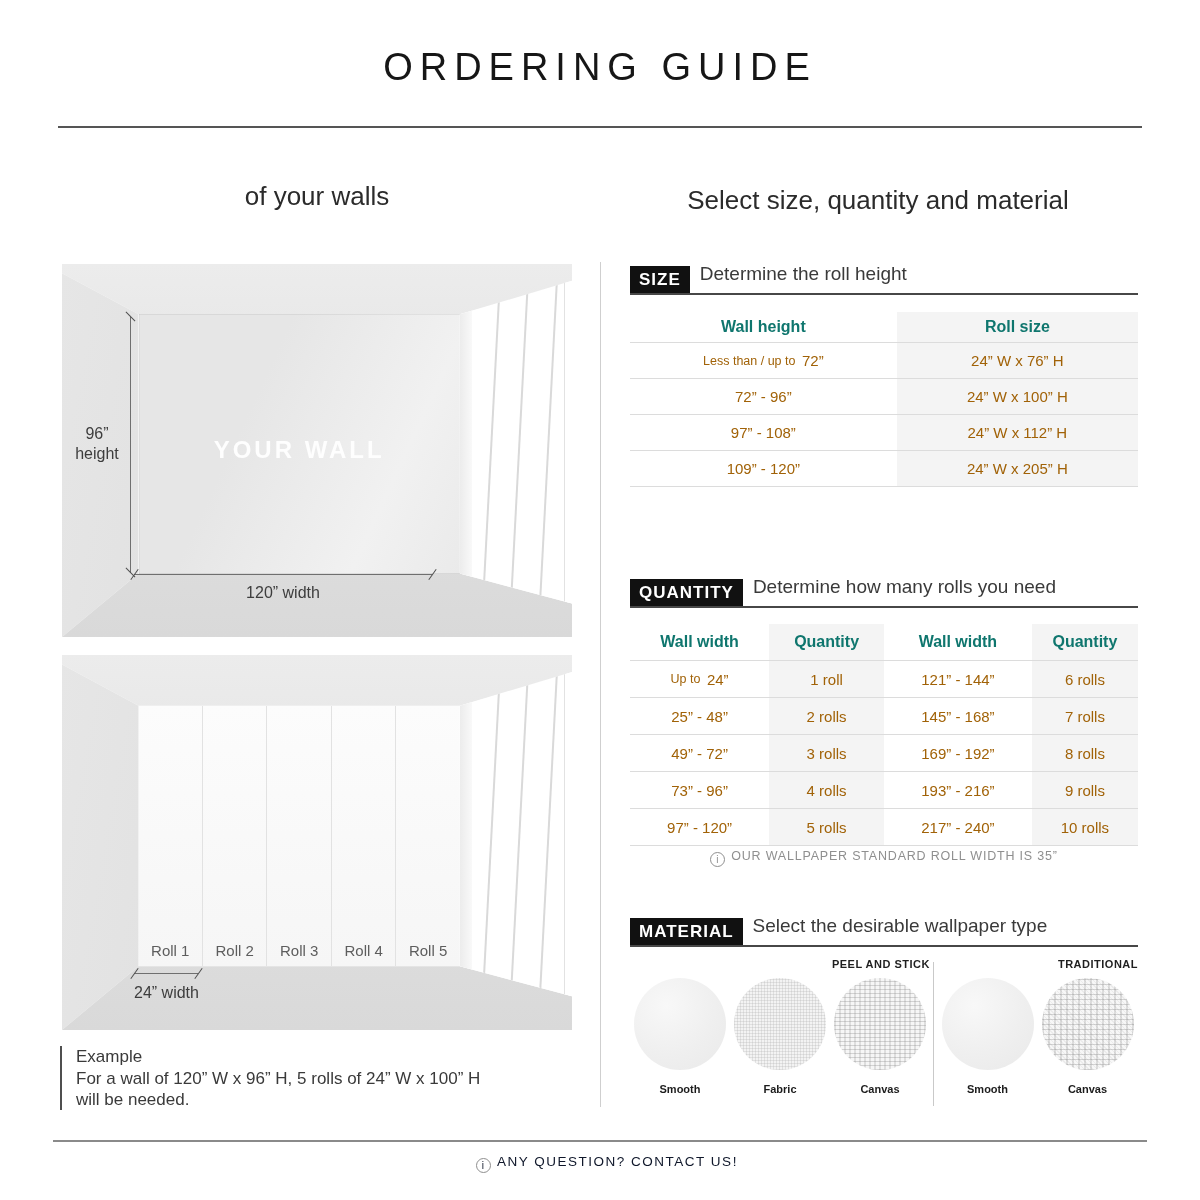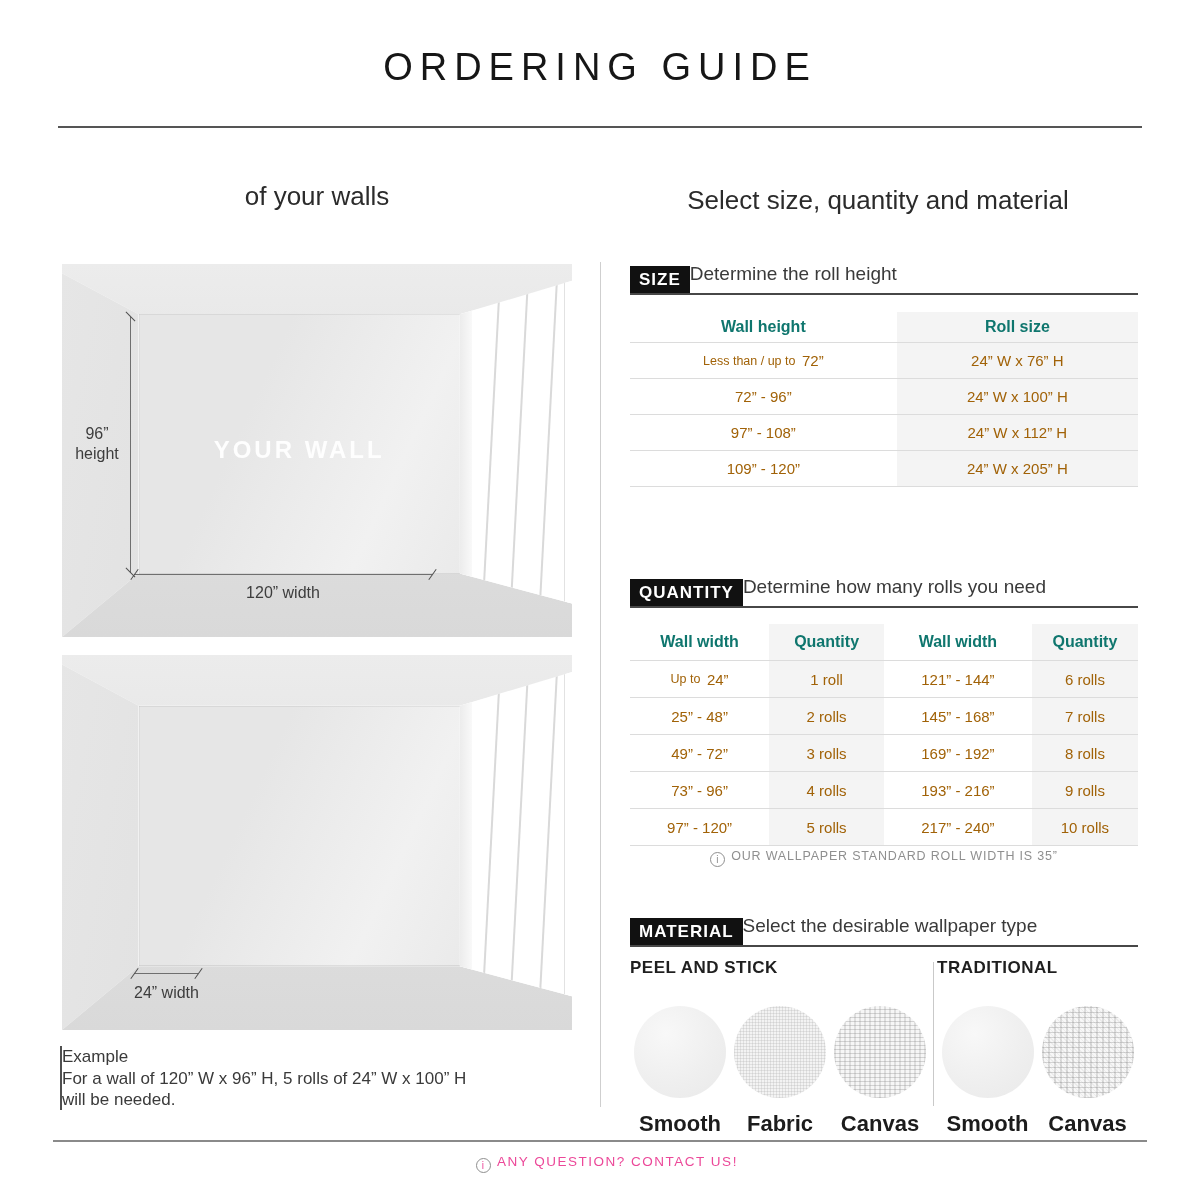--- a/index.html
+++ b/index.html
@@ -61,26 +61,26 @@
     font-size:16px; color:#3d3d3d; }
   .width-label.small { left:72px; top:329px; width:130px; text-align:left; }
 
   .panels { position:absolute; left:15%; right:22%; top:13.5%; bottom:17%; display:flex; }
   .panel { flex:1; position:relative; background:linear-gradient(180deg,#fcfcfc,#f6f6f6); border-right:1px solid #e2e2e2; }
   .panel:last-child { border-right:none; }
   .panel-label { position:absolute; bottom:7px; left:0; width:100%; text-align:center; font-size:15px; color:#5d5d5d; }
 
   
   .example { position:absolute; left:60px; top:1046px; width:470px; border-left:2px solid #4f4f4f;
-    font-size:17px; line-height:21px; color:#3a3a3a; }
+    padding-left:14px; font-size:17px; line-height:21px; color:#3a3a3a; }
   .example .ex-title { margin-bottom:1px; }
 
   
   .section-head { position:absolute; left:630px; width:508px; display:flex; align-items:flex-end;
-    border-bottom:2px solid #474747; }
+    gap:10px; border-bottom:2px solid #474747; }
   .badge { background:#111; color:#fff; font-size:17px; font-weight:700; letter-spacing:1px; padding:4px 9px 3px; }
   .section-title { font-size:19px; color:#3a3a3a; padding-bottom:8px; white-space:nowrap; }
   #size-head { top:263px; } #qty-head { top:576px; } #mat-head { top:915px; }
 
   .tbl { position:absolute; left:630px; width:508px; }
   #size-table { top:312px; } #qty-table { top:624px; }
   .trow { display:grid; border-bottom:1px solid #dcdcdc; }
   .size-cols { grid-template-columns:52.5% 47.5%; }
   .qty-cols { grid-template-columns:27.4% 22.6% 29.1% 20.9%; }
   .cell { display:flex; align-items:center; justify-content:center; text-align:center;
@@ -95,41 +95,41 @@
     font-size:12.5px; letter-spacing:.8px; color:#8f8f8f; }
   .info-i { display:inline-block; width:15px; height:15px; border:1px solid #8f8f8f; border-radius:50%;
     font-size:10px; line-height:14px; text-align:center; margin-right:6px; vertical-align:-3px; font-style:normal; }
 
   
   .material-groups { position:absolute; left:630px; top:958px; width:508px; display:flex; }
   .mat-group { position:relative; }
   .mat-group.g1 { width:300px; }
   .mat-group.g2 { flex:1; }
   .group-divider { width:1px; background:#c9c9c9; margin:4px 3px 0; height:144px; }
-  .group-label { text-align:left; font-weight:700; font-size:17px; letter-spacing:.5px; color:#1f1f1f; margin-bottom:28px; }
+  .group-label { text-align:right; font-weight:700; font-size:11px; letter-spacing:.5px; color:#1f1f1f; margin-bottom:8px; }
   .swatch-row { display:flex; justify-content:center; gap:8px; }
   .swatch { width:92px; }
   .circle { width:92px; height:92px; border-radius:50%; }
-  .swatch-label { text-align:center; font-weight:700; font-size:22px; color:#1c1c1c; margin-top:13px; }
+  .swatch-label { text-align:center; font-weight:700; font-size:11px; color:#1c1c1c; margin-top:13px; }
   .tex-smooth { background:radial-gradient(circle at 35% 30%, #f8f8f8, #efefef 55%, #e9e9e9); }
   .tex-fabric { background-color:#f3f3f3;
     background-image:repeating-linear-gradient(0deg, rgba(175,175,175,.28) 0 1px, transparent 1px 3px),
                      repeating-linear-gradient(90deg, rgba(175,175,175,.28) 0 1px, transparent 1px 3px); }
   .tex-canvas { background-color:#f6f6f6;
     background-image:repeating-linear-gradient(0deg, rgba(135,135,135,.32) 0 1px, transparent 1px 4px),
                      repeating-linear-gradient(90deg, rgba(135,135,135,.22) 0 2px, transparent 2px 5px); }
   .tex-canvas-coarse { background-color:#f7f7f7;
     background-image:repeating-linear-gradient(0deg, rgba(125,125,125,.30) 0 1px, transparent 1px 5px),
                      repeating-linear-gradient(90deg, rgba(125,125,125,.22) 0 2px, transparent 2px 6px),
                      repeating-linear-gradient(45deg, rgba(150,150,150,.12) 0 1px, transparent 1px 3px); }
 
   
   .footer-rule { position:absolute; top:1140px; left:53px; width:1094px; height:2px; background:#8a8a8a; }
   .footer-note { position:absolute; top:1154px; left:0; right:0; text-align:center;
-    font-size:13.5px; letter-spacing:1.5px; color:#ec4899;padding-left:14px; }
+    font-size:13.5px; letter-spacing:1.5px; color:#0f172a;padding-left:14px; }
 </style>
 </head>
 <body>
 
 <div class="page">
 
   <div class="main-title">ORDERING GUIDE</div>
   <div class="top-rule"></div>
 
   <div class="left-heading">
@@ -162,20 +162,37 @@
     <div class="tick th-l"></div>
     <div class="tick th-r"></div>
     <div class="width-label">120” width</div>
   </div>
 
   <div class="room" id="room2">
     <div class="surface ceiling"></div>
     <div class="surface left-wall"></div>
     <div class="surface floor"></div>
     <div class="back-wall"></div>
+    <div class="panels">
+      <div class="panel">
+        <div class="panel-label">Roll 1</div>
+      </div>
+      <div class="panel">
+        <div class="panel-label">Roll 2</div>
+      </div>
+      <div class="panel">
+        <div class="panel-label">Roll 3</div>
+      </div>
+      <div class="panel">
+        <div class="panel-label">Roll 4</div>
+      </div>
+      <div class="panel">
+        <div class="panel-label">Roll 5</div>
+      </div>
+    </div>
     <div class="surface window-wall">
       <div class="window-frame"></div>
       <div class="mullion m1"></div>
       <div class="mullion m2"></div>
       <div class="mullion m3"></div>
       <div class="outer-strip"></div>
     </div>
     <div class="dim-line-h small"></div>
     <div class="tick ths-l"></div>
     <div class="tick ths-r"></div>

